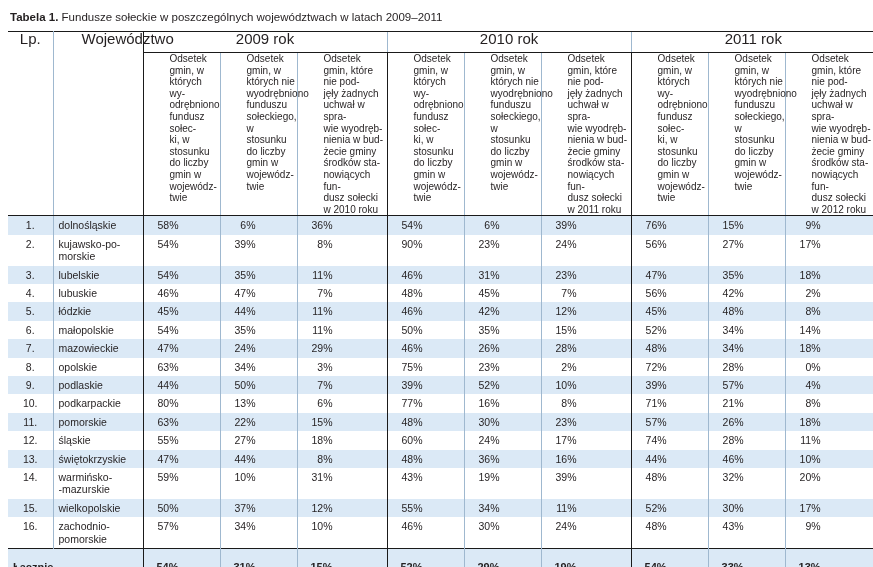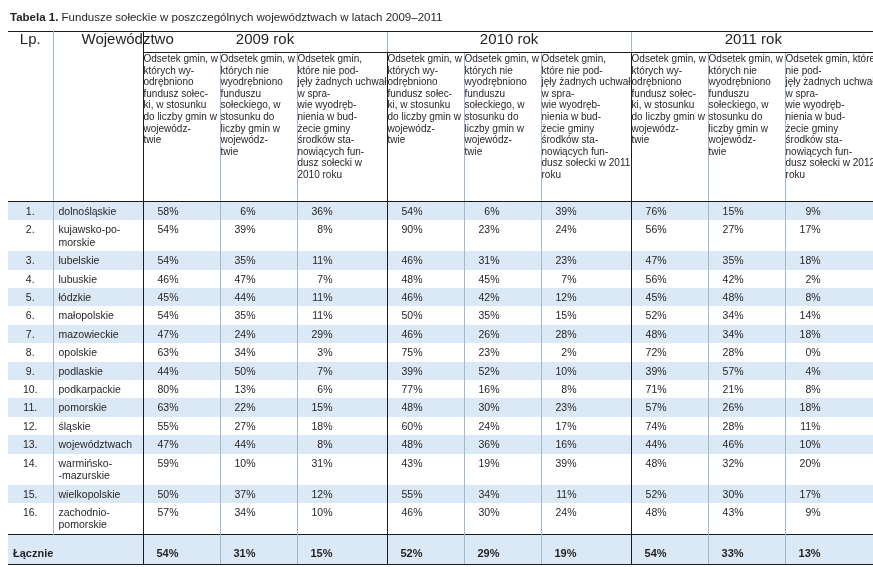--- a/index.html
+++ b/index.html
@@ -87,20 +87,21 @@
     line-height: 11.6px;
     border-bottom: 1.1px solid #1a1a1a;
     vertical-align: top;
     height: 148px;
   }
   .hdr-sub td.spacer {
     border-bottom: 1.1px solid #1a1a1a;
   }
   .hdr-sub td.sub {
     border-left: 0.8px solid #9fb8cf;
+    padding-left: 26px;
   }
   .hdr-sub td.sub.yrstart {
     border-left: 1.1px solid #1a1a1a;
   }
   .hdr-sub td.lp,
   .hdr-sub td.woj {
     border-right: none;
   }
   .hdr-sub td.woj {
     border-right: 1.1px solid #1a1a1a;
@@ -406,21 +407,21 @@
           <td class="val"><span class="pct">18%</span></td>
           <td class="val yrstart"><span class="pct">60%</span></td>
           <td class="val"><span class="pct">24%</span></td>
           <td class="val"><span class="pct">17%</span></td>
           <td class="val yrstart"><span class="pct">74%</span></td>
           <td class="val"><span class="pct">28%</span></td>
           <td class="val"><span class="pct">11%</span></td>
         </tr>
         <tr class="alt">
           <td class="lp">13.</td>
-          <td class="woj nowrapline">województwach</td>
+          <td class="woj nowrapline">świętokrzyskie</td>
           <td class="val yrstart"><span class="pct">47%</span></td>
           <td class="val"><span class="pct">44%</span></td>
           <td class="val"><span class="pct">8%</span></td>
           <td class="val yrstart"><span class="pct">48%</span></td>
           <td class="val"><span class="pct">36%</span></td>
           <td class="val"><span class="pct">16%</span></td>
           <td class="val yrstart"><span class="pct">44%</span></td>
           <td class="val"><span class="pct">46%</span></td>
           <td class="val"><span class="pct">10%</span></td>
         </tr>

